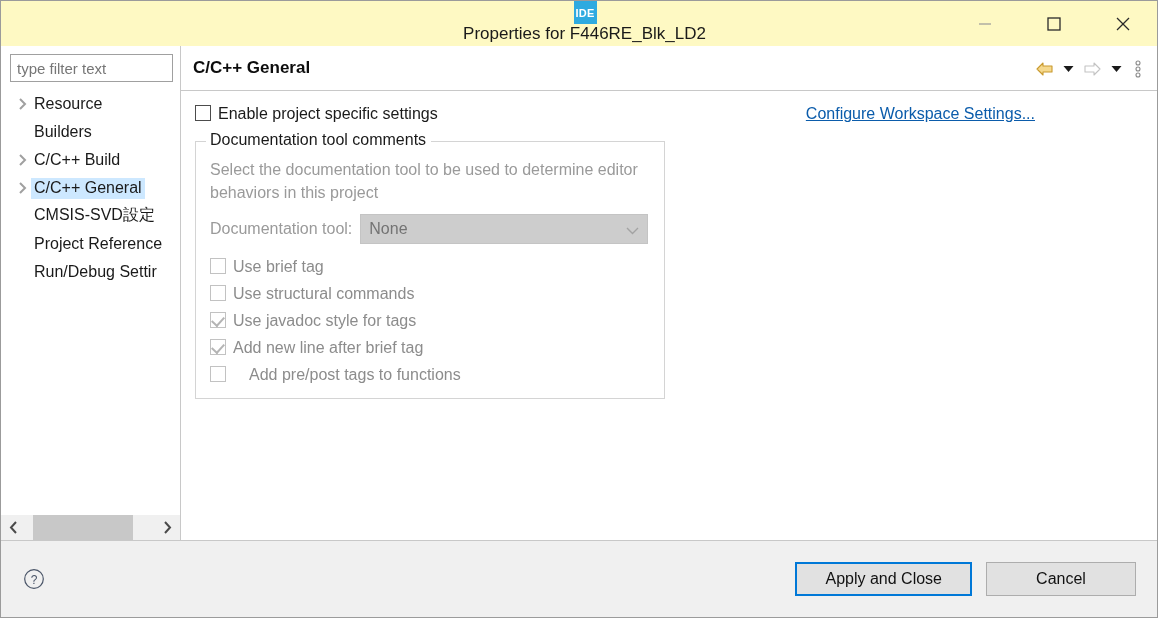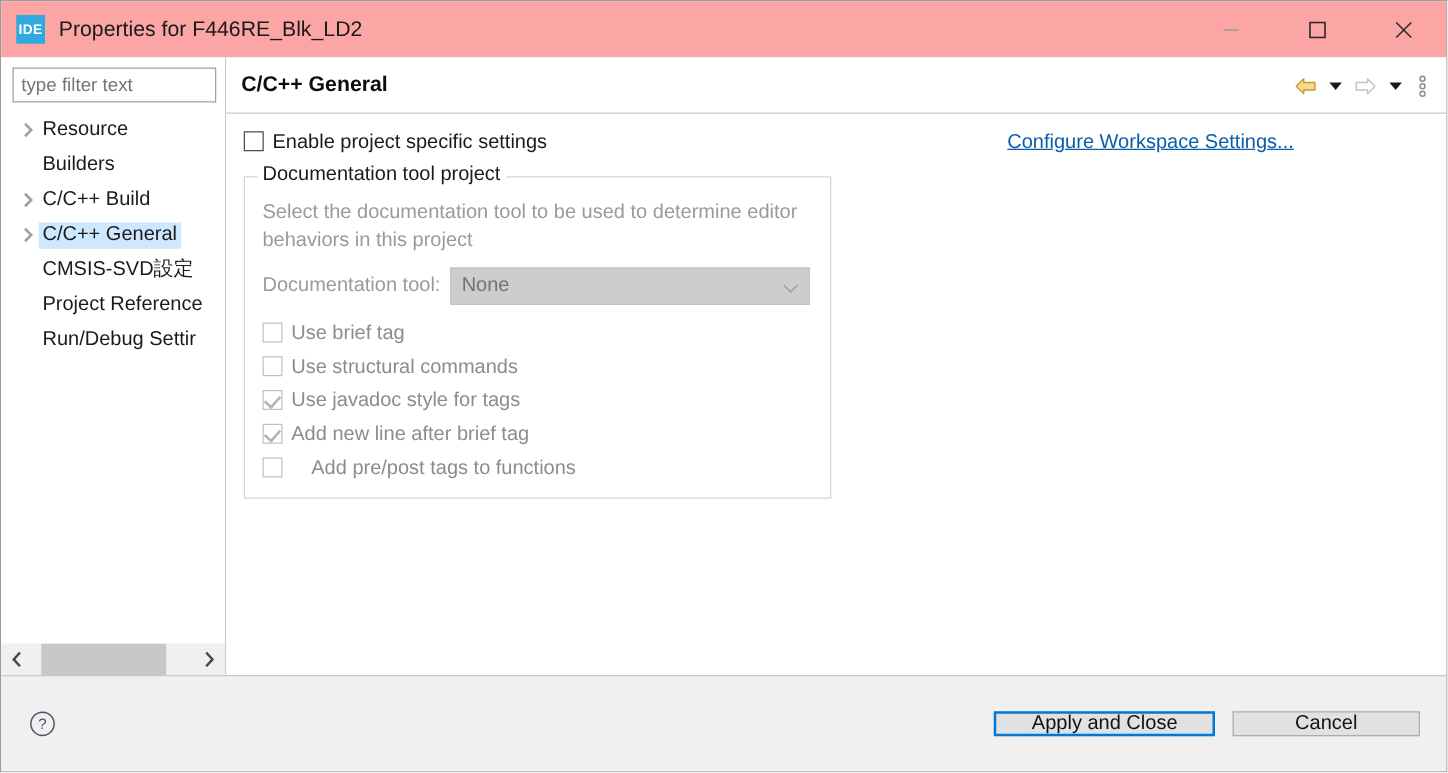--- a/index.html
+++ b/index.html
@@ -16,23 +16,24 @@
     position: relative;
     width: 1158px; height: 618px;
     background: #ffffff;
     border: 1px solid #9b9b9b;
     display: flex; flex-direction: column;
   }
 
   
   .titlebar {
     height: 45px; min-height: 45px;
-    background: #fca5a5;
-    display: flex; align-items: center;
-    position: relative;
+    background: #fef9c3;
+    display: flex; align-items: center;
+    position: relative;
+    flex-direction: column;
   }
   .app-icon {
     width: 23px; height: 23px;
     margin-left: 12px;
     background: #2eaae0;
     color: #ffffff;
     font-size: 11px; font-weight: bold;
     display: flex; align-items: center; justify-content: center;
     letter-spacing: 0.3px;
     font-family: "Liberation Sans", sans-serif;
@@ -277,21 +278,21 @@
   .help-icon {
     margin-left: 22px;
     width: 22px; height: 22px;
     display: flex; align-items: center; justify-content: center;
   }
   .footer-buttons {
     position: absolute; right: 21px;
     display: flex; gap: 14px;
   }
   .btn {
-    height: 20px;
+    height: 34px;
     min-width: 150px;
     background: #e1e1e1;
     border: 1px solid #adadad;
     font-size: 16px;
     color: #111111;
     display: flex; align-items: center; justify-content: center;
     font-family: "Liberation Sans", sans-serif;
     padding: 0 28px;
     white-space: nowrap;
   }
@@ -444,21 +445,21 @@
 
         <div class="row-top">
           <div class="cb-row">
             <span class="cb"></span>
             <span class="cb-label">Enable project specific settings</span>
           </div>
           <a class="ws-link">Configure Workspace Settings...</a>
         </div>
 
         <div class="group">
-          <div class="group-title">Documentation tool project</div>
+          <div class="group-title">Documentation tool comments</div>
 
           <p class="group-desc">Select the documentation tool to be used to determine editor behaviors in this project</p>
 
           <div class="doc-row">
             <span class="doc-label">Documentation tool:</span>
             <div class="combo">
               <span class="combo-value">None</span>
               <span class="combo-arrow">
                 <svg width="13" height="9" viewBox="0 0 13 9">
                     <path d="M1 2 L6.5 7.5 L12 2" fill="none" stroke="#a3a3a3" stroke-width="1.4"></path>

